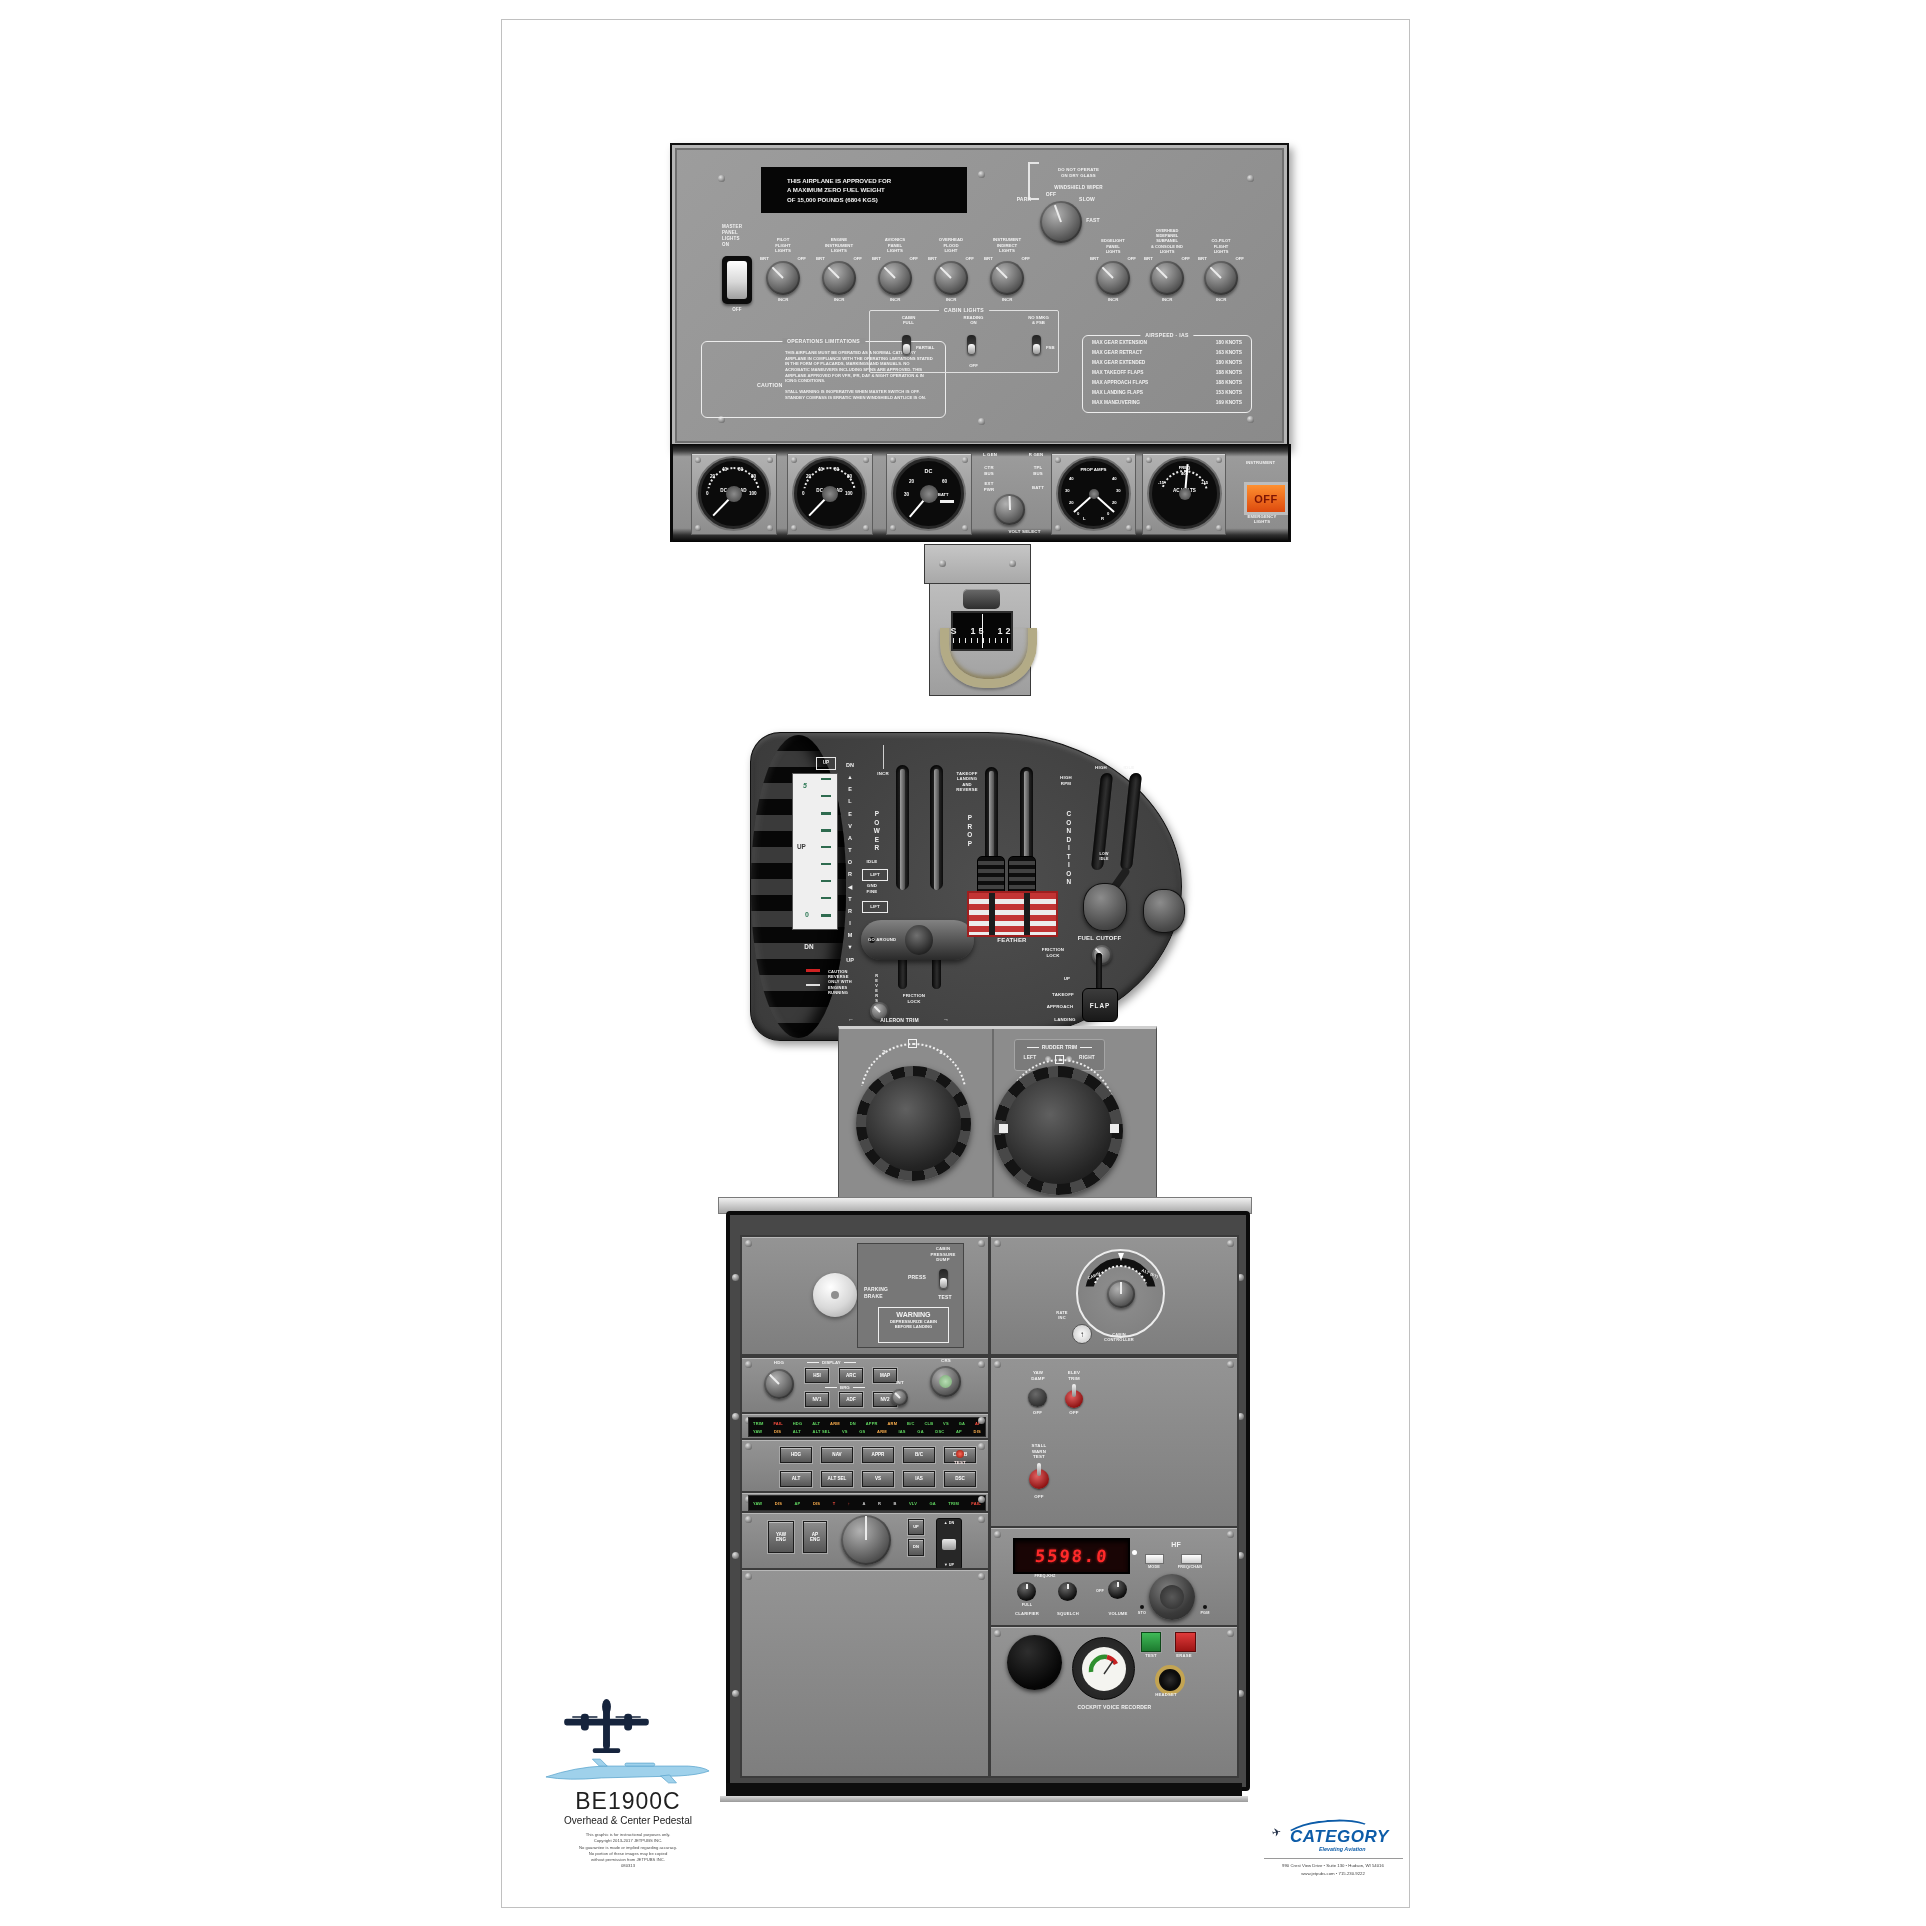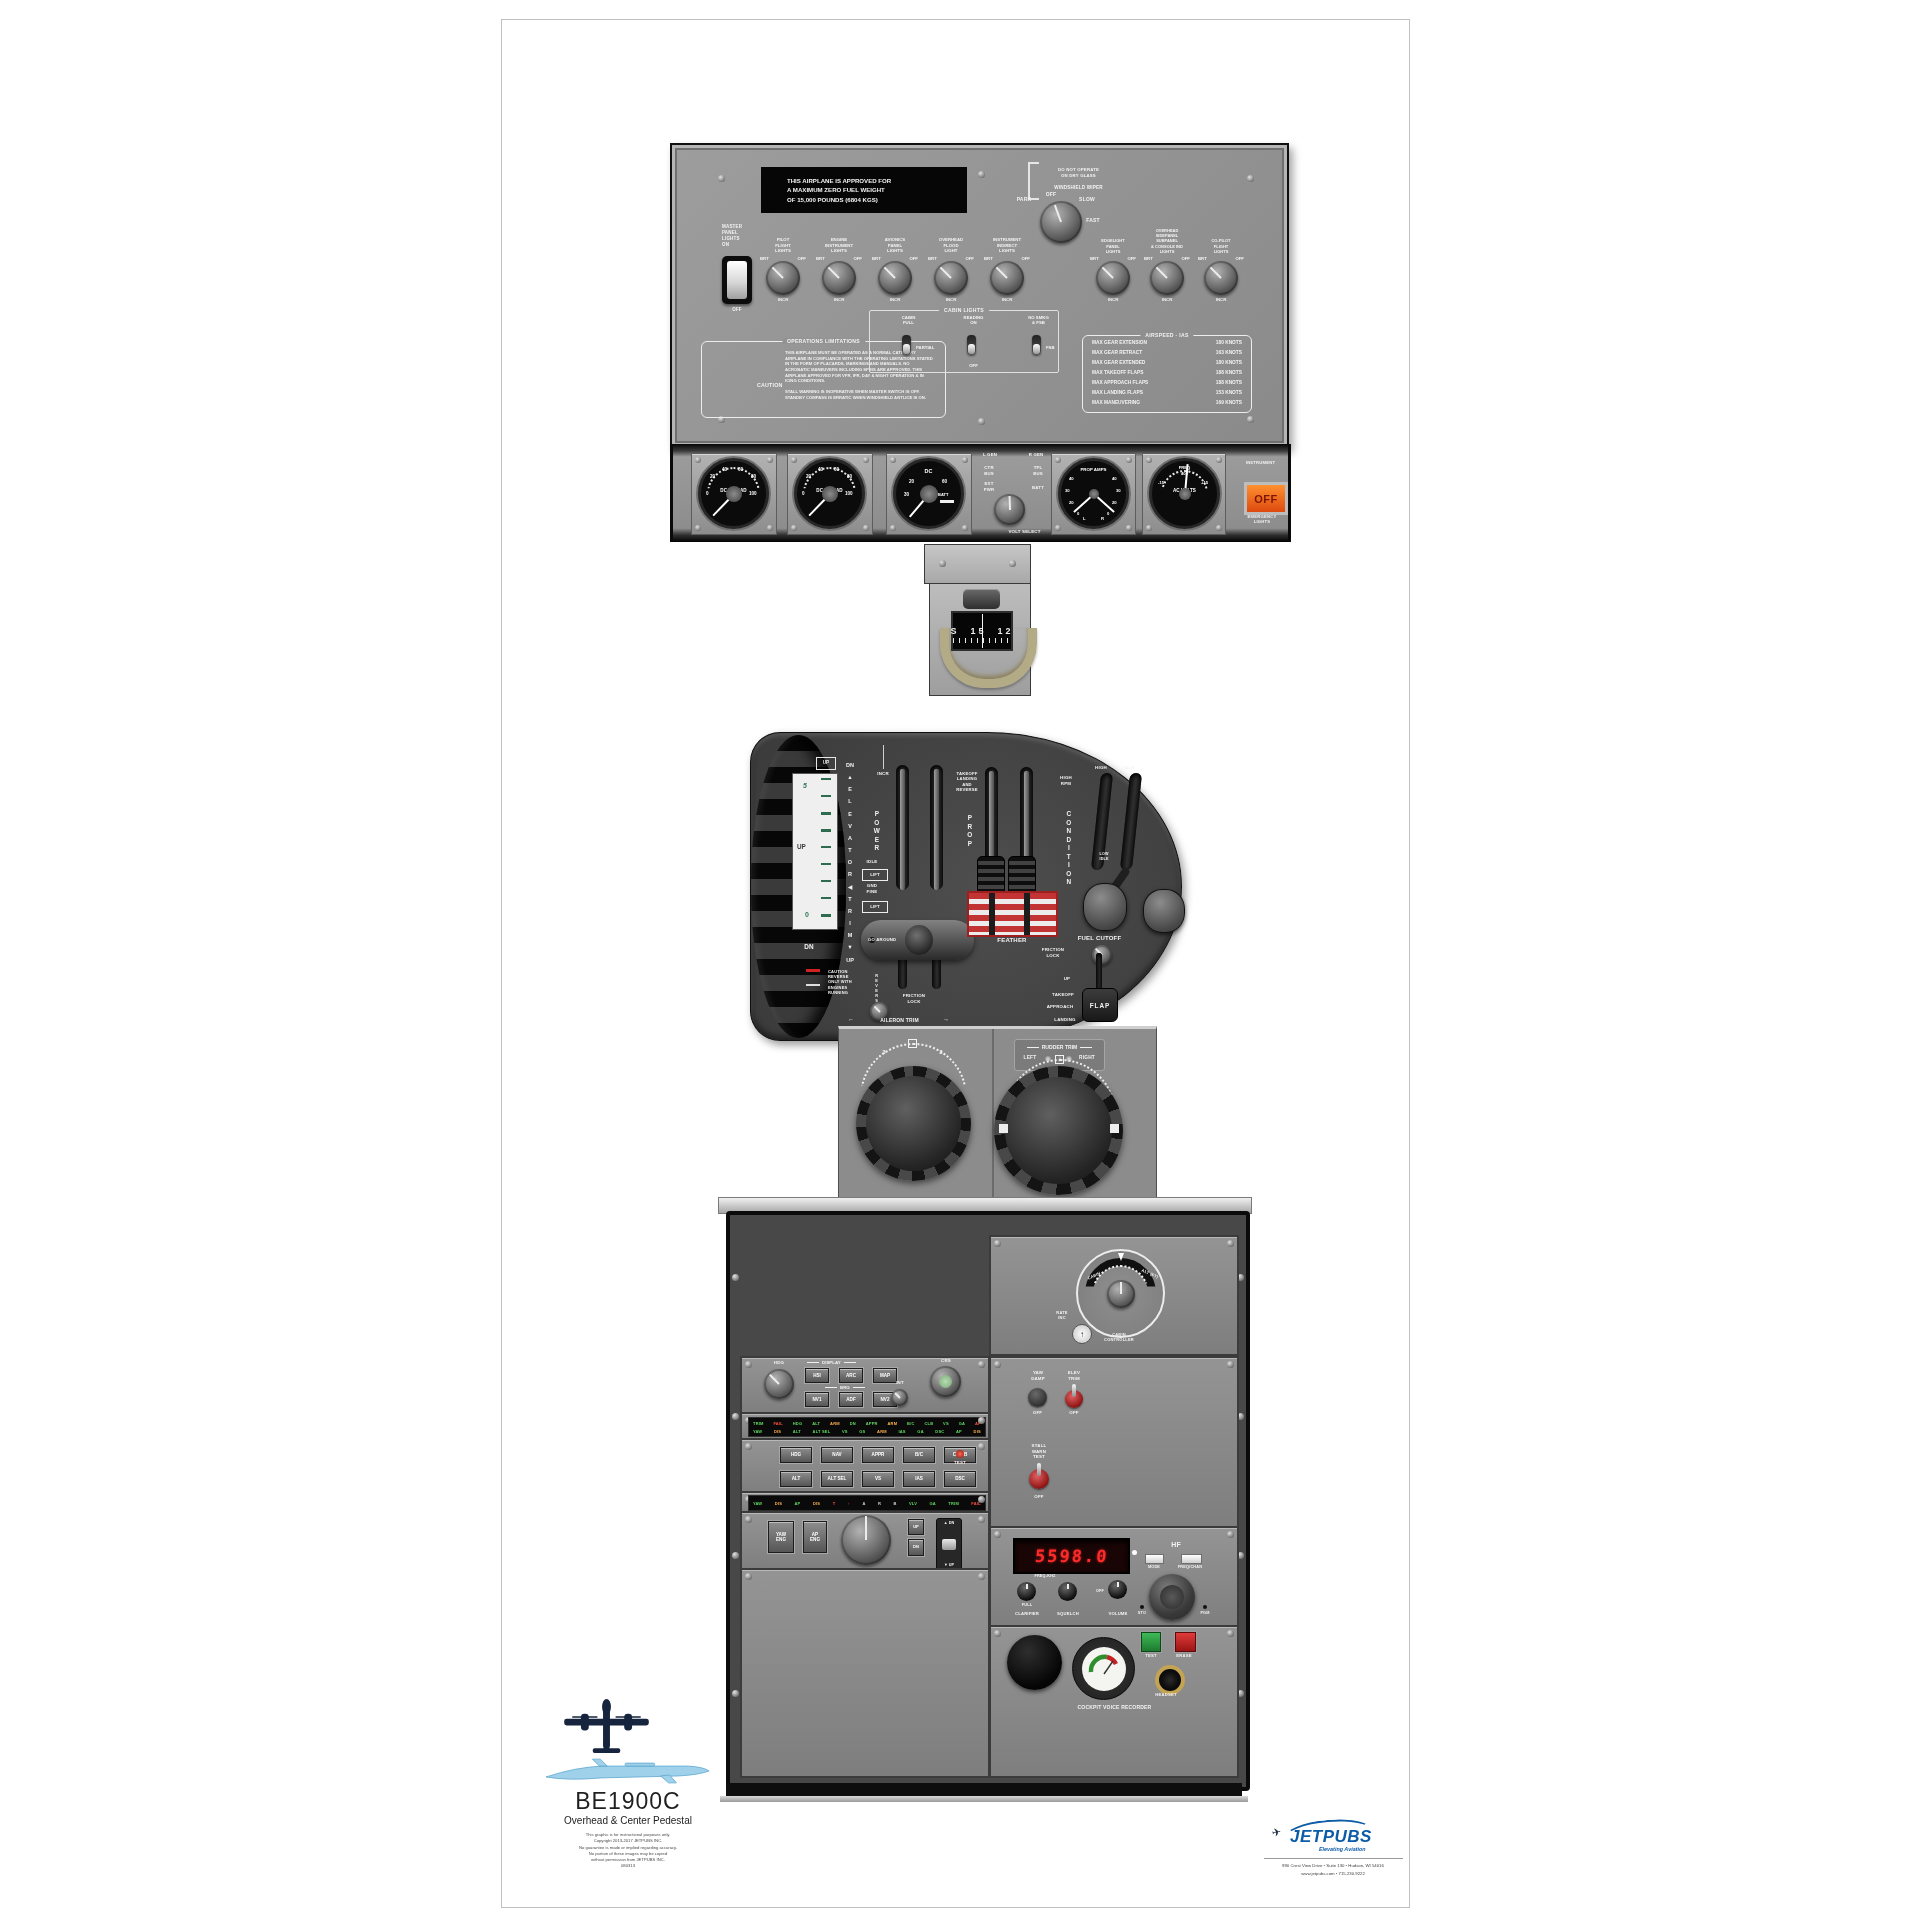--- a/index.html
+++ b/index.html
@@ -625,20 +625,42 @@
   <div class="ab ped" style="left:224px;top:1191px;width:516px;height:572px">
     <div class="sc" style="left:2px;top:59px"></div>
       <div class="sc" style="left:2px;top:198px"></div>
       <div class="sc" style="left:2px;top:337px"></div>
       <div class="sc" style="left:2px;top:475px"></div>
     <div class="sc" style="right:2px;top:59px"></div>
       <div class="sc" style="right:2px;top:198px"></div>
       <div class="sc" style="right:2px;top:337px"></div>
       <div class="sc" style="right:2px;top:475px"></div>
 
+    <div class="pp" style="left:10px;top:20px;width:246px;height:117px">
+      <div class="ab" style="left:71px;top:36px;width:44px;height:44px;border-radius:50%;background:radial-gradient(circle at 40% 32%,#ffffff,#d8d8d8 55%,#9c9c9c);box-shadow:0 2px 4px rgba(0,0,0,.4)">
+        <div class="ab" style="left:18px;top:18px;width:8px;height:8px;border-radius:50%;background:#8f8f8f"></div>
+      </div>
+      <div class="pp2" style="left:115px;top:6px;width:105px;height:103px">
+        <div class="lbl" style="left:69px;top:2px;width:32px;font-size:4.3px">CABIN
+PRESSURE
+DUMP</div>
+        <div class="lbl" style="left:6px;top:42px;width:40px;text-align:left">PARKING
+BRAKE</div>
+        <div class="lbl" style="left:46px;top:30px;width:26px">PRESS</div>
+        <div class="tog" style="left:81px;top:25px">
+            <i></i>
+          </div>
+        <div class="lbl" style="left:75px;top:50px;width:24px">TEST</div>
+        <div class="warnbox" style="left:20px;top:63px;width:69px;height:34px">
+          <div style="font-size:7.1px;font-weight:bold;margin-top:3px">WARNING</div>
+          <div style="font-size:4.2px;font-weight:bold">DEPRESSURIZE CABIN</div>
+          <div style="font-size:4.2px;font-weight:bold">BEFORE LANDING</div>
+        </div>
+      </div>
+    </div>
 
     <div class="pp" style="left:259px;top:20px;width:246px;height:117px">
       <div class="ab" style="left:85px;top:12px;width:85px;height:85px;border-radius:50%;border:2px solid #ececec;background:radial-gradient(#8f8f8f,#7c7c7c)">
         <div class="ab" style="left:7px;top:7px;width:71px;height:71px;border-radius:50%;border:8px solid #101010;clip-path:polygon(-8% -8%,108% -8%,108% 40%,-8% 40%);box-sizing:border-box"></div>
         <div class="ab" style="left:14px;top:14px;width:57px;height:57px;border-radius:50%;border:2px dotted #f0f0f0;clip-path:polygon(-8% -8%,108% -8%,108% 32%,-8% 32%);box-sizing:border-box"></div>
         <div class="ab" style="left:40px;top:2px;width:6px;height:8px;background:#fff;clip-path:polygon(50% 100%,0 0,100% 0)"></div>
         <div class="kn" style="left:29px;top:29px;width:28px;height:28px">
             <i style="transform:rotate(180deg)"></i>
           </div>
       </div>
@@ -895,21 +917,21 @@
       <div>Copyright 2013-2017 JETPUBS INC.</div>
       <div>No guarantee is made or implied regarding accuracy.</div>
       <div>No portion of these images may be copied</div>
       <div>without permission from JETPUBS INC.</div>
       <div>080313</div>
     </div>
 
   <div class="ab" style="left:752px;top:1802px;width:158px;height:69px">
     <span class="ab" style="left:18px;top:4px;font-size:11px;color:#16243d;transform:rotate(-12deg)">✈</span>
     <div class="jpsw" style="left:30px;top:-2px"></div>
-    <div class="ab jpname" style="left:36px;top:5px;color:#0d5ca8">JETPUBS</div>
+    <div class="ab jpname" style="left:36px;top:5px;color:#0d5ca8">CATEGORY</div>
     <div class="ab" style="left:65px;top:24px;font-size:5.4px;font-style:italic;color:#0d5ca8;font-weight:bold">Elevating Aviation</div>
     <div class="ab" style="left:10px;top:36px;width:139px;height:1px;background:#9a9a9a"></div>
     <div class="addr" style="left:0;top:41px;width:158px">990 Crest View Drive • Suite 130 • Hudson, WI 54016</div>
     <div class="addr" style="left:0;top:49px;width:158px">www.jetpubs.com • 715.230.9222</div>
   </div>
 
 </div>
 
 
 </body></html>

